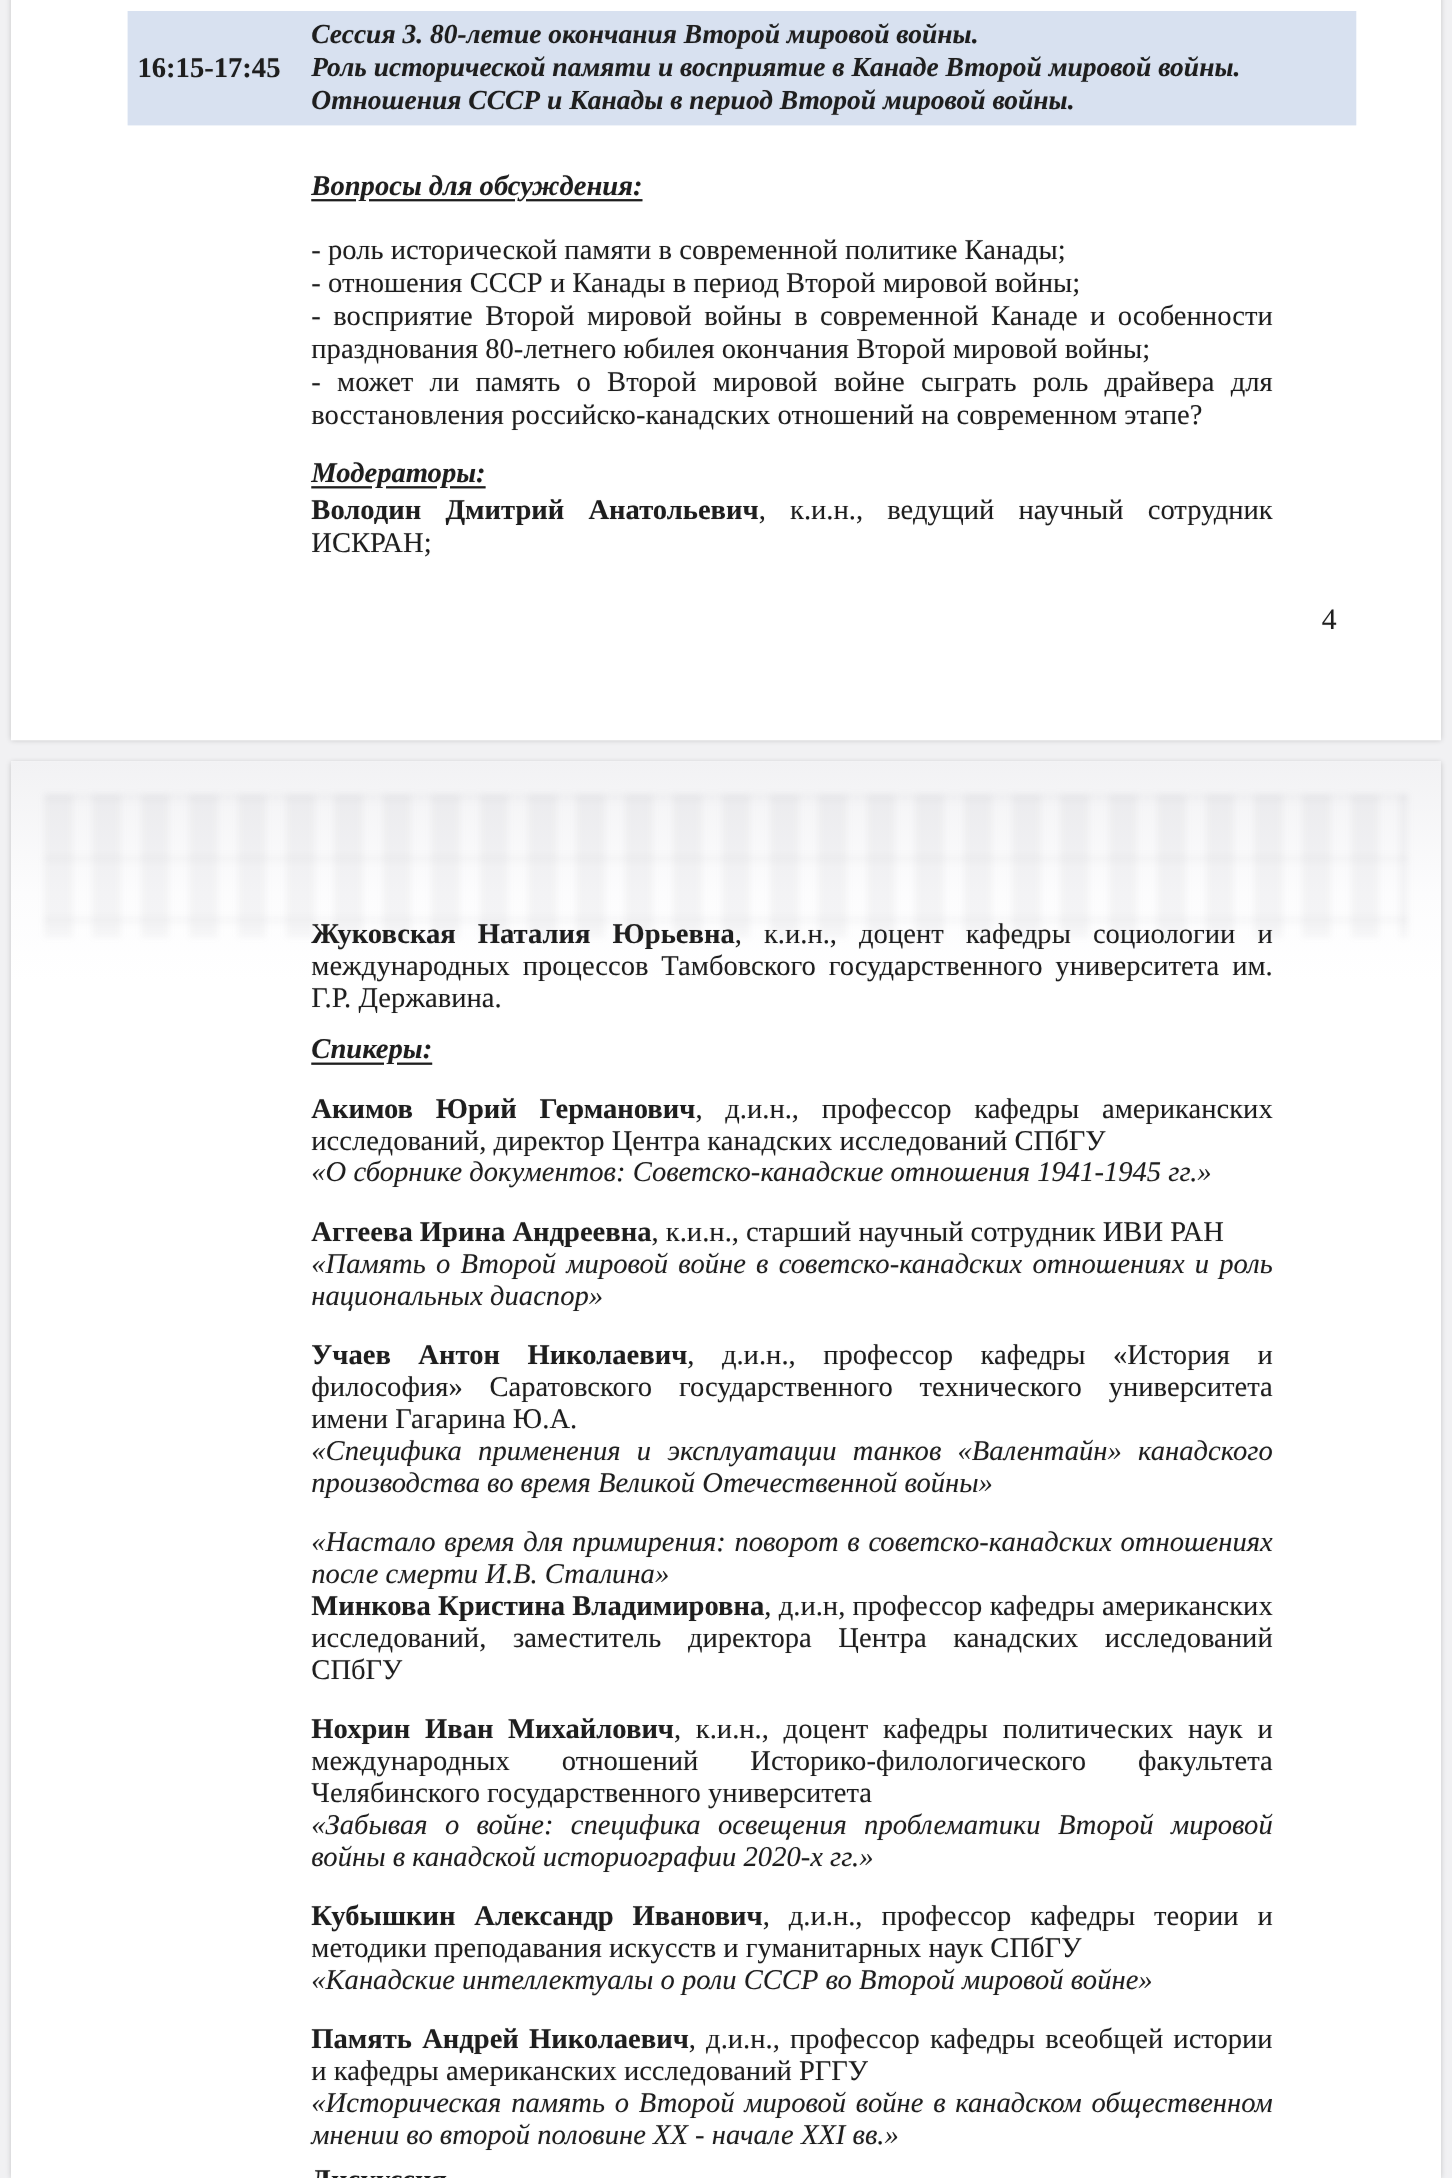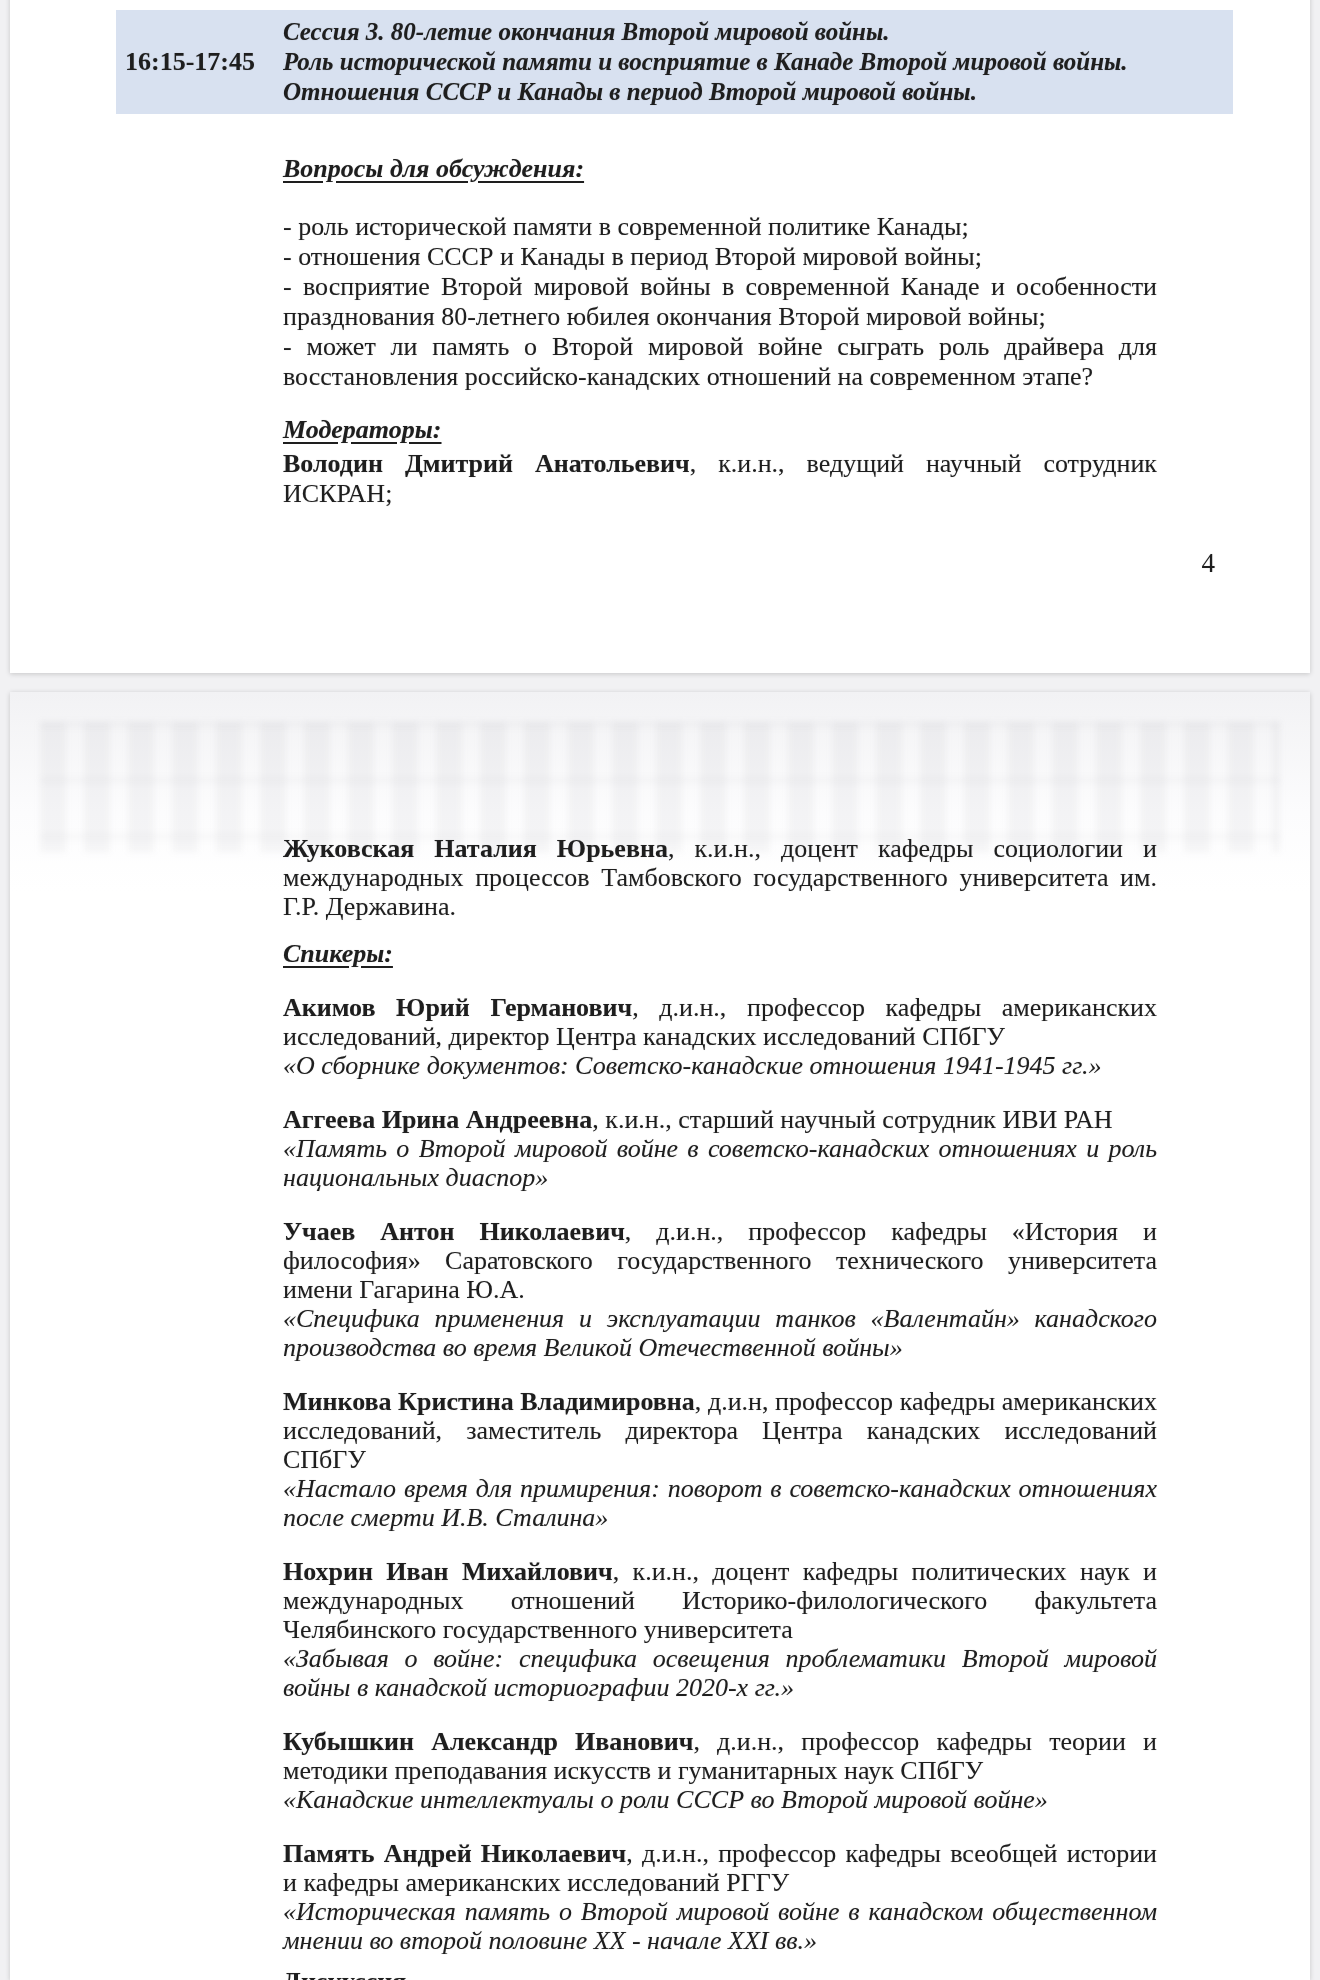--- a/index.html
+++ b/index.html
@@ -129,24 +129,24 @@
         </div>
 
         <div class="blk">
           <div class="just">
             <span class="b">Учаев Антон Николаевич</span><span>, д.и.н., профессор кафедры «История и философия» Саратовского государственного технического университета имени Гагарина Ю.А.</span>
           </div>
           <div class="just talk">«Специфика применения и эксплуатации танков «Валентайн» канадского производства во время Великой Отечественной войны»</div>
         </div>
 
         <div class="blk">
+          <div class="just talk">«Настало время для примирения: поворот в советско-канадских отношениях после смерти И.В. Сталина»</div>
           <div class="just">
             <span class="b">Минкова Кристина Владимировна</span><span>, д.и.н, профессор кафедры американских исследований, заместитель директора Центра канадских исследований СПбГУ</span>
           </div>
-          <div class="just talk">«Настало время для примирения: поворот в советско-канадских отношениях после смерти И.В. Сталина»</div>
         </div>
 
         <div class="blk">
           <div class="just">
             <span class="b">Нохрин Иван Михайлович</span><span>, к.и.н., доцент кафедры политических наук и международных отношений Историко-филологического факультета Челябинского государственного университета</span>
           </div>
           <div class="just talk">«Забывая о войне: специфика освещения проблематики Второй мировой войны в канадской историографии 2020-х гг.»</div>
         </div>
 
         <div class="blk">

